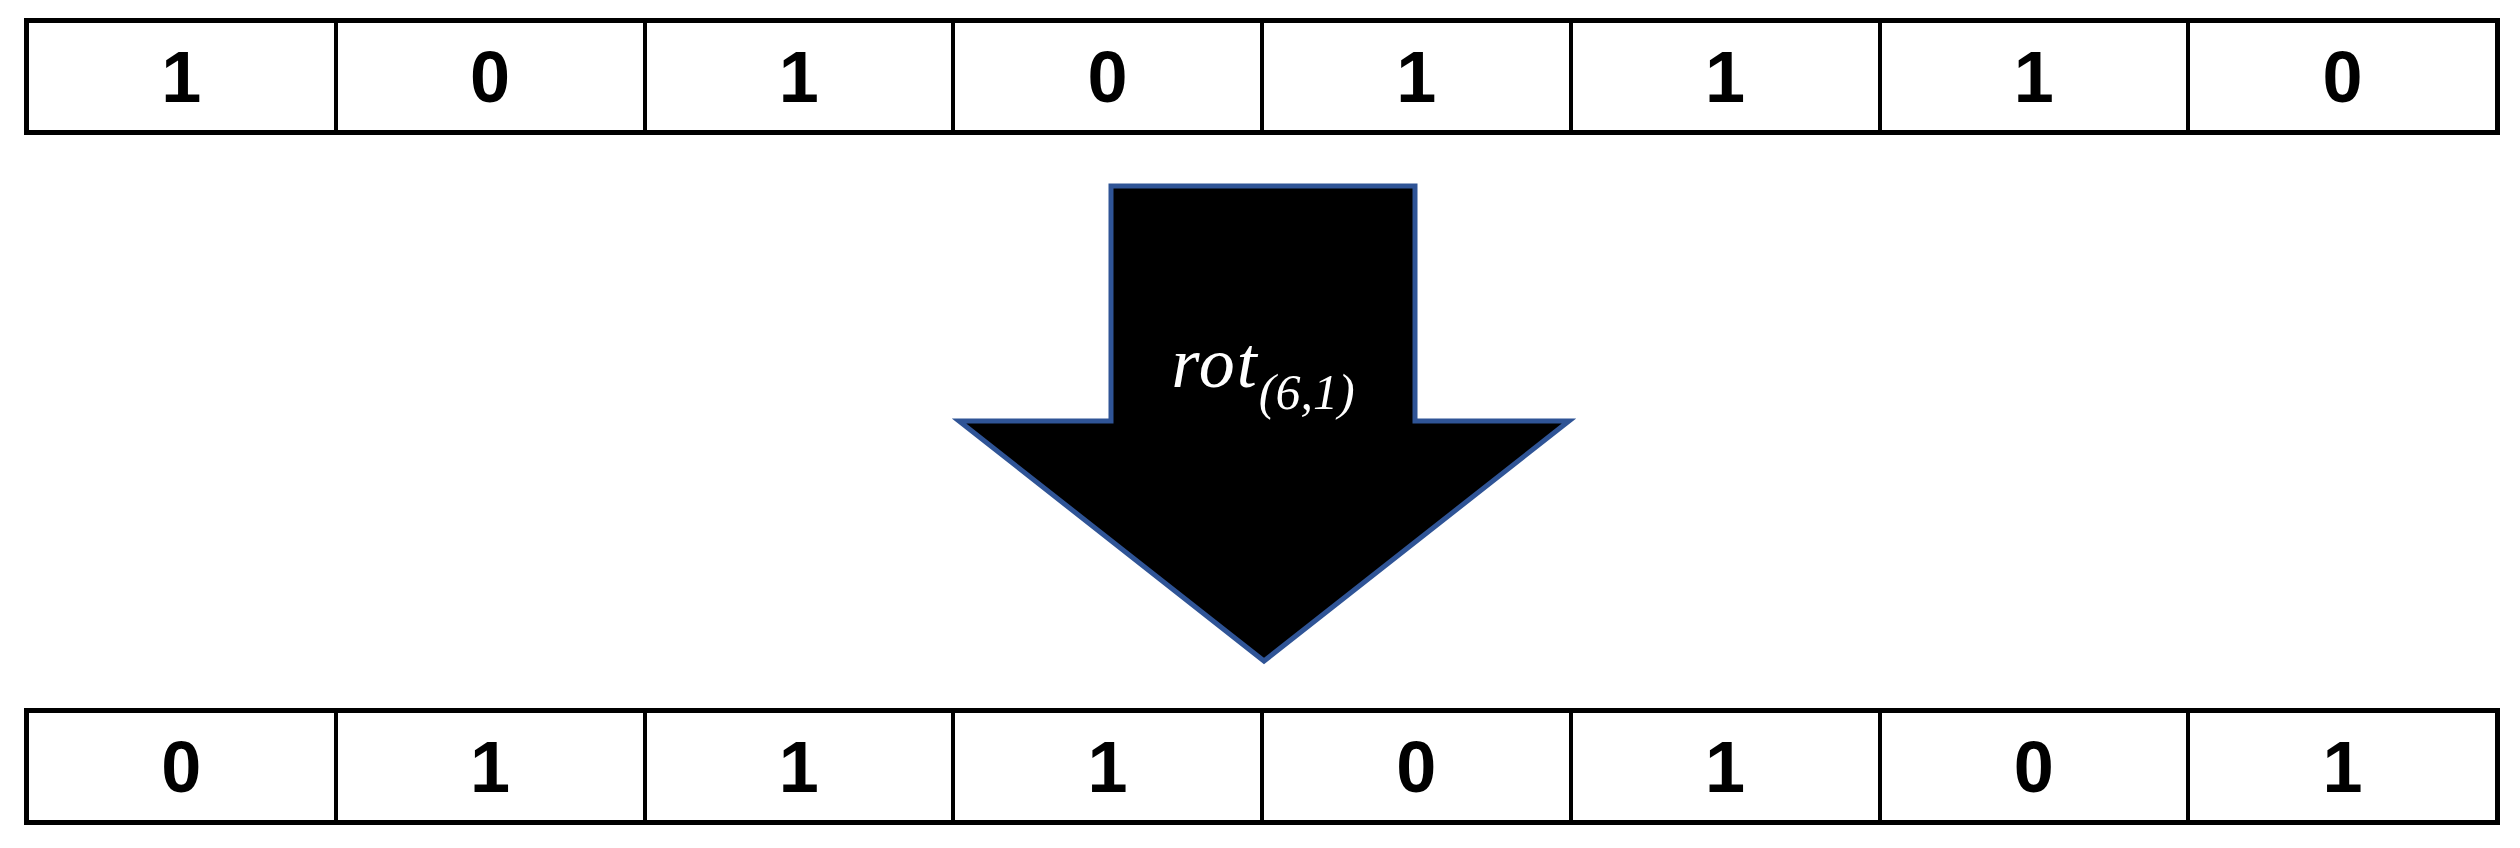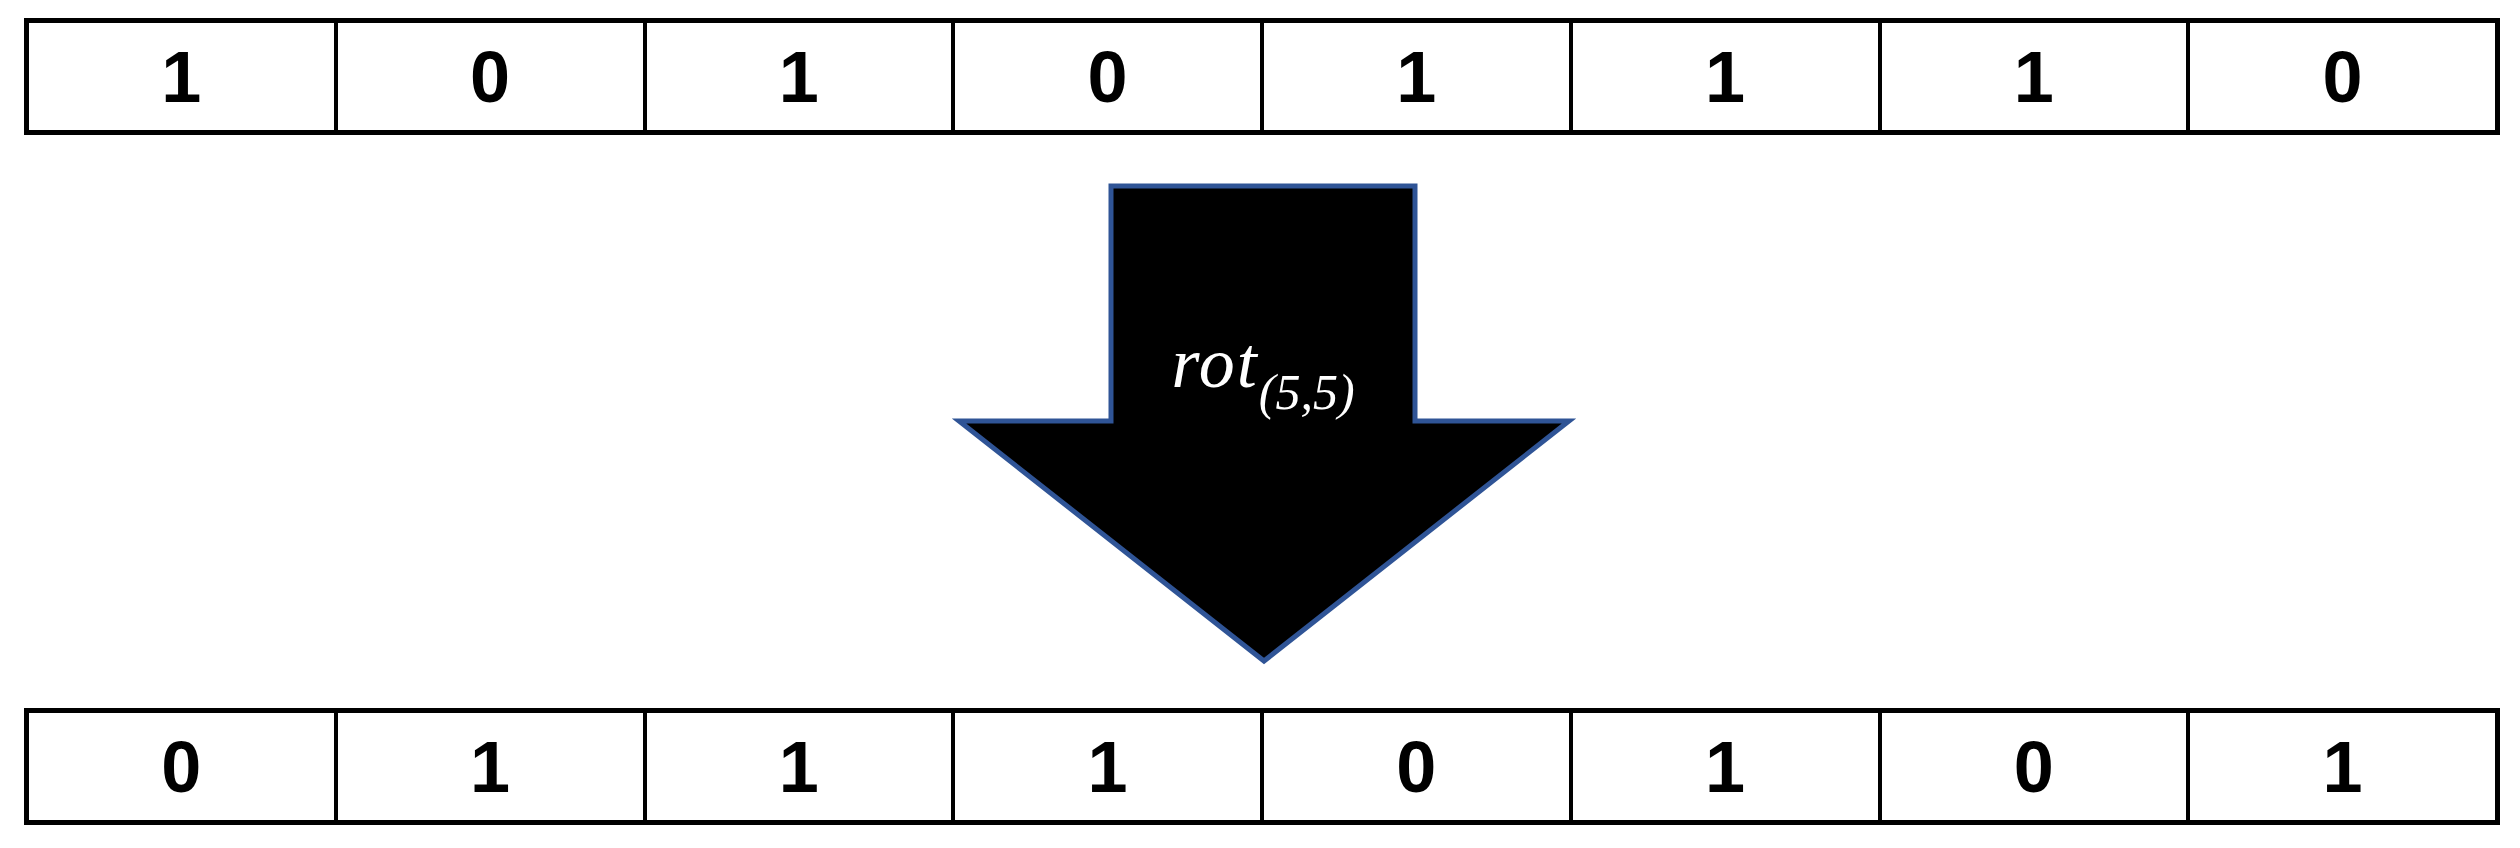--- a/index.html
+++ b/index.html
@@ -81,21 +81,21 @@
   <div class="cell">1</div>
   <div class="cell">1</div>
   <div class="cell">0</div>
 </div>
 
 <svg id="arrow-svg" viewBox="940 178 650 495" xmlns="http://www.w3.org/2000/svg">
   <polygon points="1111,186 1415,186 1415,421 1569,421 1264,661 959,421 1111,421" stroke-width="5" stroke-linejoin="miter" fill="#000000" stroke="#2F5496"></polygon>
 </svg>
 
 <div class="arrow-label">
-  <span>rot</span><span class="sub">(5,5)</span>
+  <span>rot</span><span class="sub">(6,1)</span>
 </div>
 
 <div class="bit-row" id="row-output">
   <div class="cell">0</div>
   <div class="cell">1</div>
   <div class="cell">1</div>
   <div class="cell">1</div>
   <div class="cell">0</div>
   <div class="cell">1</div>
   <div class="cell">0</div>

